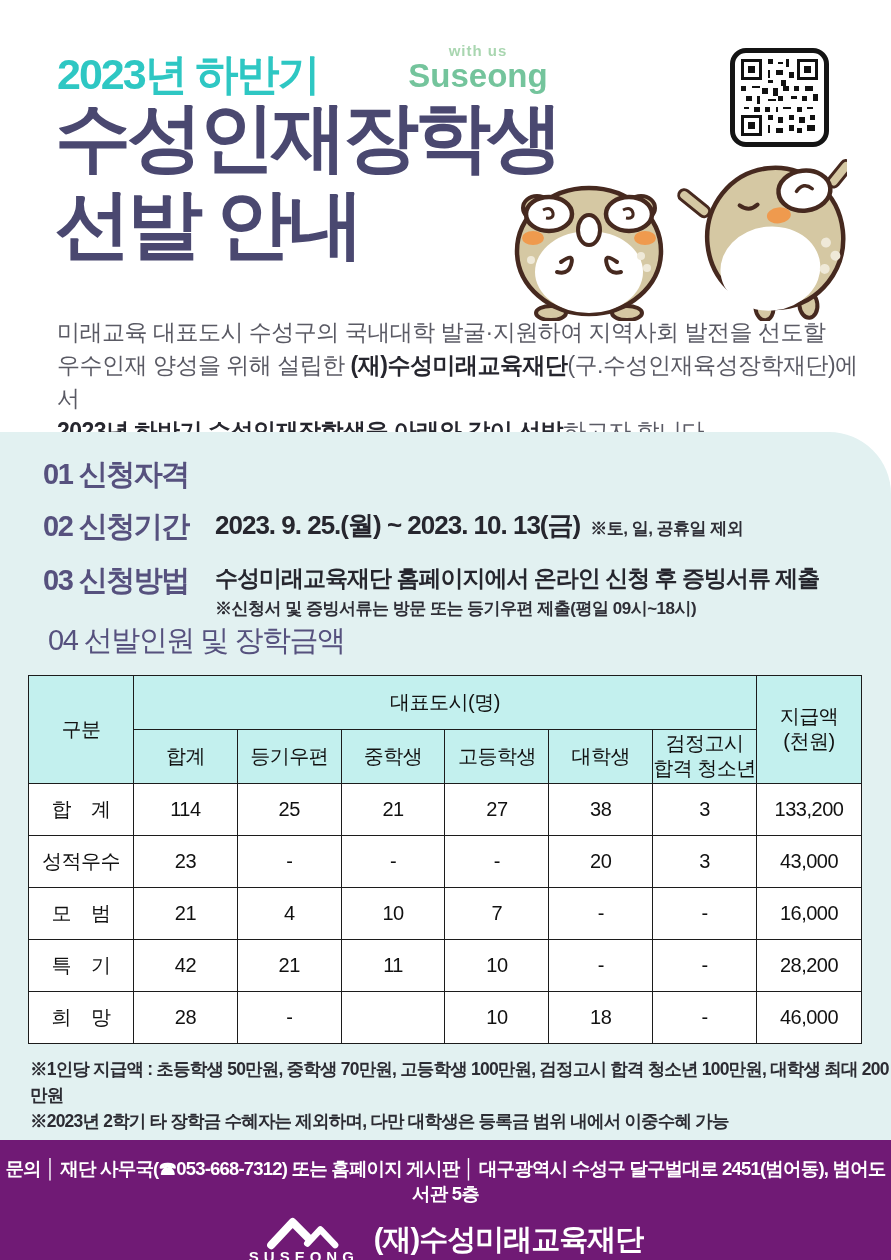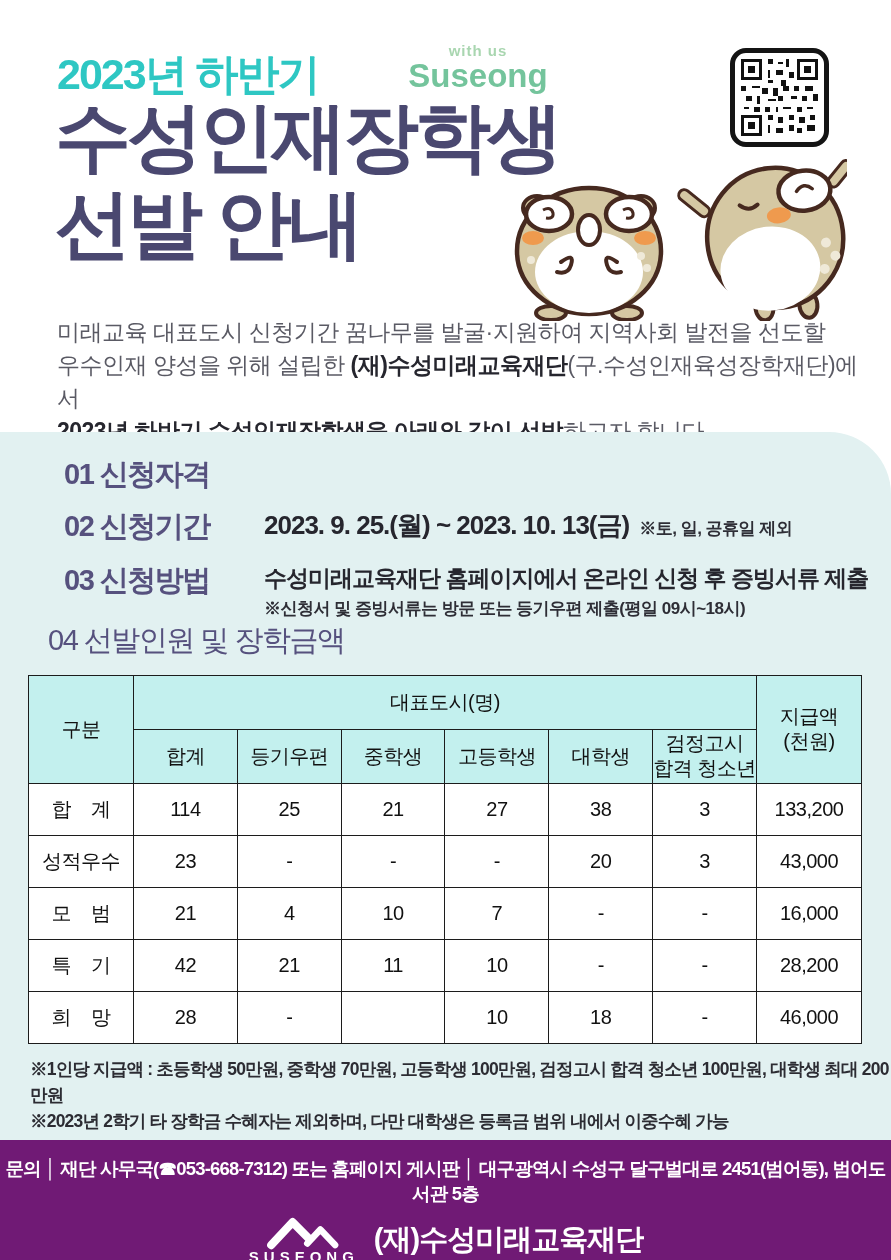--- a/index.html
+++ b/index.html
@@ -39,21 +39,21 @@
     position:absolute; left:57px; top:316px; width:810px;
     font-size:23px; line-height:1.43; color:#5a5a64; font-weight:500; letter-spacing:-0.5px;
   }
   .intro b { color:#26262e; font-weight:800; }
 
   
   .mint {
     position:absolute; top:432px; left:0; width:891px; height:708px;
     background:#e2f1f1; border-top-right-radius:62px;
   }
-  .item { display:flex; align-items:flex-start; padding-left:64px;gap:28px; }
+  .item { display:flex; align-items:flex-start; padding-left:43px; }
   .item-head {
     flex:0 0 172px; font-size:29px; font-weight:800; color:#56517e; letter-spacing:-1.5px;
     line-height:1.15; padding-top:2px;
   }
   .item-body { font-size:21.5px; font-weight:600; color:#32323c; line-height:1.4; letter-spacing:-0.5px; }
   .item-01 { margin-top:24px; }
   .item-02 { margin-top:16px; align-items:center; }
   .item-02 .date { font-size:26px; font-weight:700; color:#26262e; letter-spacing:-1px; }
   .item-02 .note, .item-03 .note { font-size:17px; font-weight:700; color:#2e2e36; letter-spacing:-0.5px; }
   .item-02 .note { margin-left:10px; }
@@ -157,21 +157,21 @@
             <circle cx="312" cy="118" r="5" fill="#efe9d8"></circle>
           <ellipse cx="300" cy="38" rx="26" ry="20" fill="#fff" stroke="#46291f" stroke-width="4.5"></ellipse>
           <path d="M292 38 q8 -9 16 -1" fill="none" stroke="#46291f" stroke-width="3.5" stroke-linecap="round"></path>
           <path d="M234 46 q9 8 18 1" fill="none" stroke="#46291f" stroke-width="4" stroke-linecap="round"></path>
           <ellipse cx="272" cy="60" rx="12" ry="8" fill="#ef9a4e"></ellipse>
         </g>
       </svg>
     </div>
 
     <p class="intro">
-      <span>미래교육 대표도시 신청기간 꿈나무를 발굴·지원하여 지역사회 발전을 선도할</span><br>
+      <span>미래교육 대표도시 수성구의 국내대학 발굴·지원하여 지역사회 발전을 선도할</span><br>
       <span>우수인재 양성을 위해 설립한 </span><b>(재)수성미래교육재단</b><span>(구.수성인재육성장학재단)에서</span><br>
       <b>2023년 하반기 수성인재장학생을 아래와 같이 선발</b><span>하고자 합니다.</span>
     </p>
   </div>
 
   <div class="mint">
 
     <div class="item item-01">
       <div class="item-head">01 신청자격</div>
     </div>

